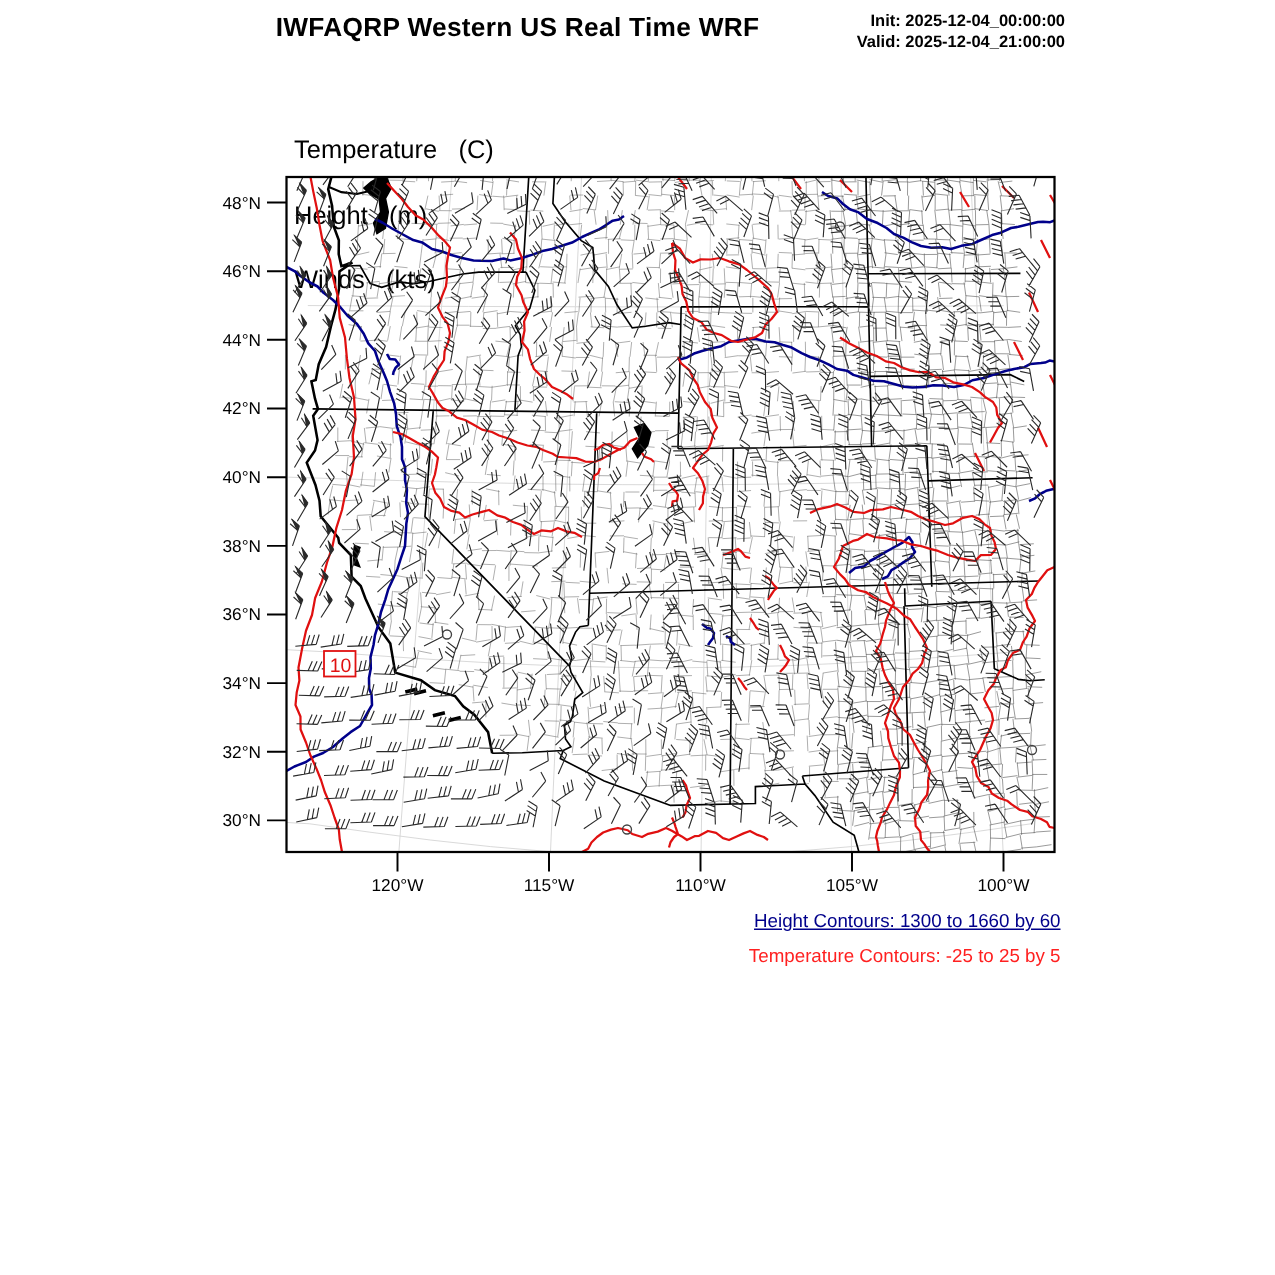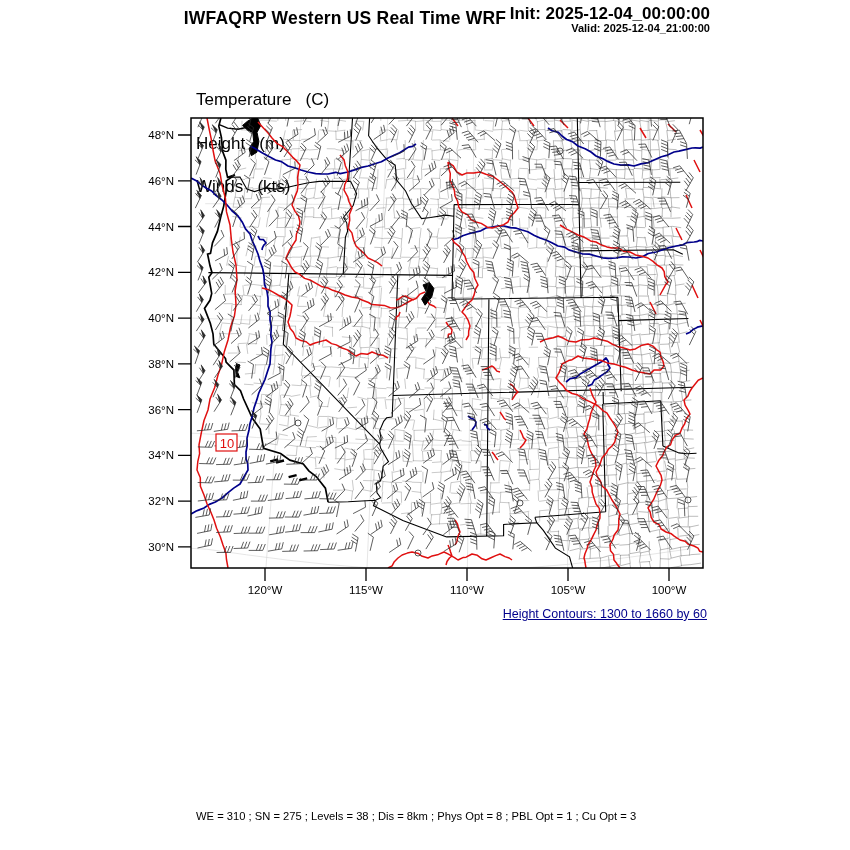--- a/index.html
+++ b/index.html
@@ -1,20 +1,20 @@
 <!DOCTYPE html>
 <html><head>
 <meta charset="utf-8">
 <style>
   html,body{margin:0;padding:0;background:#fff;}
   #canvas{position:relative;width:850px;height:850px;background:#fff;overflow:hidden;
           font-family:"Liberation Sans","DejaVu Sans",sans-serif;color:#000;}
   .abs{position:absolute;}
   #page-title{top:8px;left:100px;width:490px;text-align:center;font-size:17.5px;font-weight:bold;letter-spacing:0.2px;}
-  #init-time{top:7px;right:140px;text-align:right;font-size:17px;font-weight:bold;line-height:14px;}
+  #init-time{top:7px;right:140px;text-align:right;font-size:11px;font-weight:bold;line-height:14px;}
   #valid-time{top:21px;right:140px;text-align:right;font-size:11px;font-weight:bold;line-height:14px;}
   #var-legend{top:64px;left:196px;font-size:17px;line-height:14.5px;white-space:pre;}
   #height-info{top:607px;right:143px;font-size:12.5px;}
   #temp-info{top:630px;right:143px;font-size:12.5px;}
   #footer{top:809px;left:196px;font-size:11.2px;line-height:15px;}
   svg text{font-family:"Liberation Sans","DejaVu Sans",sans-serif;}
 </style>
 </head>
 <body>
 
@@ -68,17 +68,17 @@
       <text x="174" y="550.9" font-size="11.5" text-anchor="end" fill="#000">30°N</text>
       <text x="265.0" y="594" font-size="11.5" text-anchor="middle" fill="#000">120°W</text>
       <text x="366.0" y="594" font-size="11.5" text-anchor="middle" fill="#000">115°W</text>
       <text x="467.0" y="594" font-size="11.5" text-anchor="middle" fill="#000">110°W</text>
       <text x="568.0" y="594" font-size="11.5" text-anchor="middle" fill="#000">105°W</text>
       <text x="669.0" y="594" font-size="11.5" text-anchor="middle" fill="#000">100°W</text>
       <path d="M178,135.0L191,135.0M178,180.8L191,180.8M178,226.5L191,226.5M178,272.3L191,272.3M178,318.1L191,318.1M178,363.9L191,363.9M178,409.6L191,409.6M178,455.4L191,455.4M178,501.2L191,501.2M178,546.9L191,546.9M265.0,568L265.0,581M366.0,568L366.0,581M467.0,568L467.0,581M568.0,568L568.0,581M669.0,568L669.0,581" stroke="#000" stroke-width="1.3" fill="none"></path>
     </svg>
 
   <div id="height-info" class="abs" style="color: rgb(0, 0, 139); text-decoration: underline;">Height Contours: 1300 to 1660 by 60</div>
+  <div id="temp-info" class="abs" style="color: rgb(255, 32, 32);">Temperature Contours: -25 to 25 by 5</div>
 
   <div id="footer" class="abs">
-    <div>WE = 310 ; SN = 275 ; Levels = 38 ; Dis = 8km ; Phys Opt = 8 ; PBL Opt = 1 ; Cu Opt = 3</div>
   </div>
 </div>
 
 </body></html>

